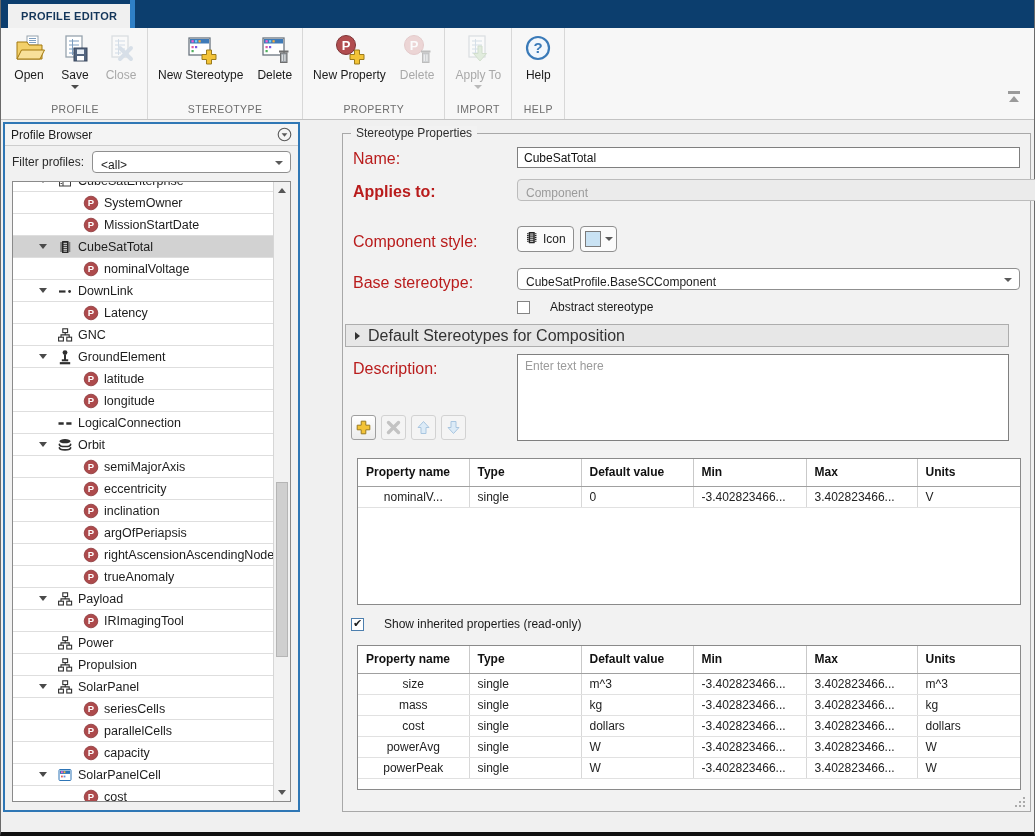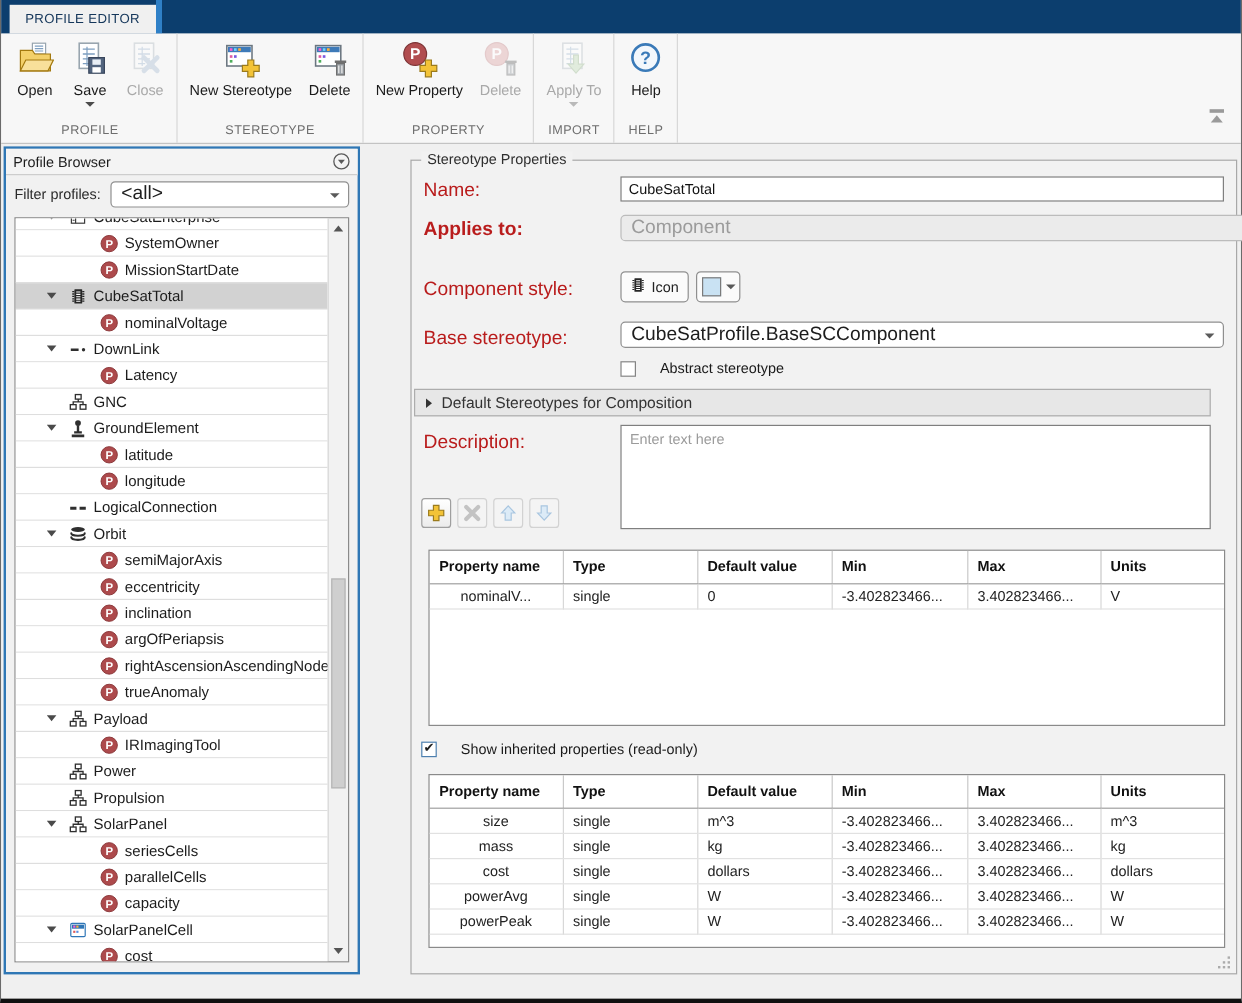--- a/index.html
+++ b/index.html
@@ -4,21 +4,21 @@
 <style>
   * { box-sizing: border-box; margin: 0; padding: 0; }
   html,body { width:1035px; height:836px; overflow:hidden; background:#e8e8e8;
     font-family:"Liberation Sans", sans-serif; }
   .window { position:relative; width:1035px; height:836px; background:#f0f0f0;
     border-left:1px solid #6a6a6a; border-right:1px solid #6a6a6a; border-bottom:4px solid #101010; }
 
   
   .tabbar { height:28px; background:#0c3e6e; display:flex; align-items:flex-end; }
   .tab { height:24px; background:#f0f0f0; color:#14365a; font-size:11px; letter-spacing:.3px;
-    padding:0 13px; display:flex; align-items:center; margin-left:7px; }
+    padding:0 13px; display:flex; align-items:center; margin-left:7px;font-weight:bold; }
   .tab-accent { width:5px; height:28px; background:#2f80c7; align-self:stretch; }
 
   
   .ribbon { position:relative; height:92px; background:#f7f7f7; border-bottom:1px solid #c3c3c3;
     display:flex; padding-left:2px; }
   #ribbon-groups { display:flex; }
   .rgroup { display:flex; flex-direction:column; border-right:1px solid #d8d8d8; padding:0 3px; }
   .rbuttons { flex:1; display:flex; align-items:flex-start; padding-top:3px; }
   .rbtn { display:flex; flex-direction:column; align-items:center; padding:2px 7px 0; cursor:default; }
   .ricon { width:32px; height:32px; }
@@ -39,21 +39,21 @@
   .main { position:absolute; top:120px; left:0; right:0; bottom:0; background:#f0f0f0; }
 
   
   .left-panel { position:absolute; left:2px; top:2px; width:297px; height:690px;
     border:2px solid #2f77b5; background:#f1f1f1; }
   .pb-header { height:22px; display:flex; align-items:center; justify-content:space-between;
     padding:0 6px; border-bottom:1px solid #cdcdcd; background:#f4f4f4; font-size:12px; color:#1d1d1d; }
   .pb-menu svg { display:block; }
   .pb-filter { height:32px; display:flex; align-items:center; padding:0 7px; font-size:12px; color:#2a2a2a; }
   .combo { position:relative; height:22px; border:1px solid #8f8f8f; border-radius:4px; background:#fff;
-    display:flex; align-items:center; padding:0 20px 0 8px; font-size:16px; color:#1d1d1d; }
+    display:flex; align-items:flex-end; padding:0 20px 0 8px; font-size:12px; color:#1d1d1d; }
   .pb-filter .combo { margin-left:8px; flex:1; }
   .combo .cc { position:absolute; right:7px; top:9px; width:0; height:0; border-left:4px solid transparent;
     border-right:4px solid transparent; border-top:4px solid #5a5a5a; }
   .tree-box { position:absolute; left:7px; right:7px; top:57px; bottom:8px; border:1px solid #8a8a8a;
     background:#fff; overflow:hidden; }
   .tree-rows { position:absolute; top:-12px; left:0; right:17px; }
   .trow { height:22px; display:flex; align-items:center; border-bottom:1px solid #dedede;
     font-size:12.5px; color:#1c1c1c; background:#fff; white-space:nowrap; }
   .trow.selected { background:#d2d2d2; }
   .caret-box { width:12px; margin-left:24px; display:flex; justify-content:center; flex:none; }
@@ -95,21 +95,21 @@
     align-items:center; justify-content:center; gap:4px; }
   .swatch { width:16px; height:16px; border:1px solid #7b7b7b; }
   .color-btn .cc2 { width:0; height:0; border-left:4px solid transparent; border-right:4px solid transparent;
     border-top:4px solid #5a5a5a; }
   .cbrow { position:absolute; display:flex; align-items:center; gap:20px; font-size:12px; color:#1a1a1a; }
   .cbx { width:13px; height:13px; border:1px solid #848484; background:#fff; flex:none; position:relative; }
   .cbx.checked { border-color:#4d7fae; }
   .cbx.checked::after { content:"\2714"; position:absolute; left:1px; top:-2px; font-size:11px; color:#1c1c1c; }
   .comp-bar { position:absolute; left:2px; top:190px; width:664px; height:23px; background:#e7e7e7;
     border:1px solid #adadad; display:flex; align-items:center; padding-left:9px;
-    font-size:13px; color:#333; gap:8px; }
+    font-size:16px; color:#333; gap:8px; }
   .comp-bar .tri { width:0; height:0; border-top:4px solid transparent; border-bottom:4px solid transparent;
     border-left:5px solid #333; }
   .desc-box { position:absolute; left:174px; top:220px; width:492px; height:87px; background:#fff;
     border:1px solid #7f7f7f; font-size:12px; color:#9b9b9b; padding:4px 7px; }
   .abtns { position:absolute; left:8px; top:281px; display:flex; gap:5px; }
   .abtn { width:25px; height:25px; border:1px solid #9f9f9f; border-radius:3px;
     background:linear-gradient(#ffffff,#ececec); display:flex; align-items:center; justify-content:center; }
   .abtn.disabled { border-color:#d2d2d2; background:#f4f4f4; }
   .abtn svg { width:17px; height:17px; }
   .tbl-wrap { position:absolute; left:2px; width:664px; background:#fff; border:1px solid #8a8a8a;margin-left:12px; }

